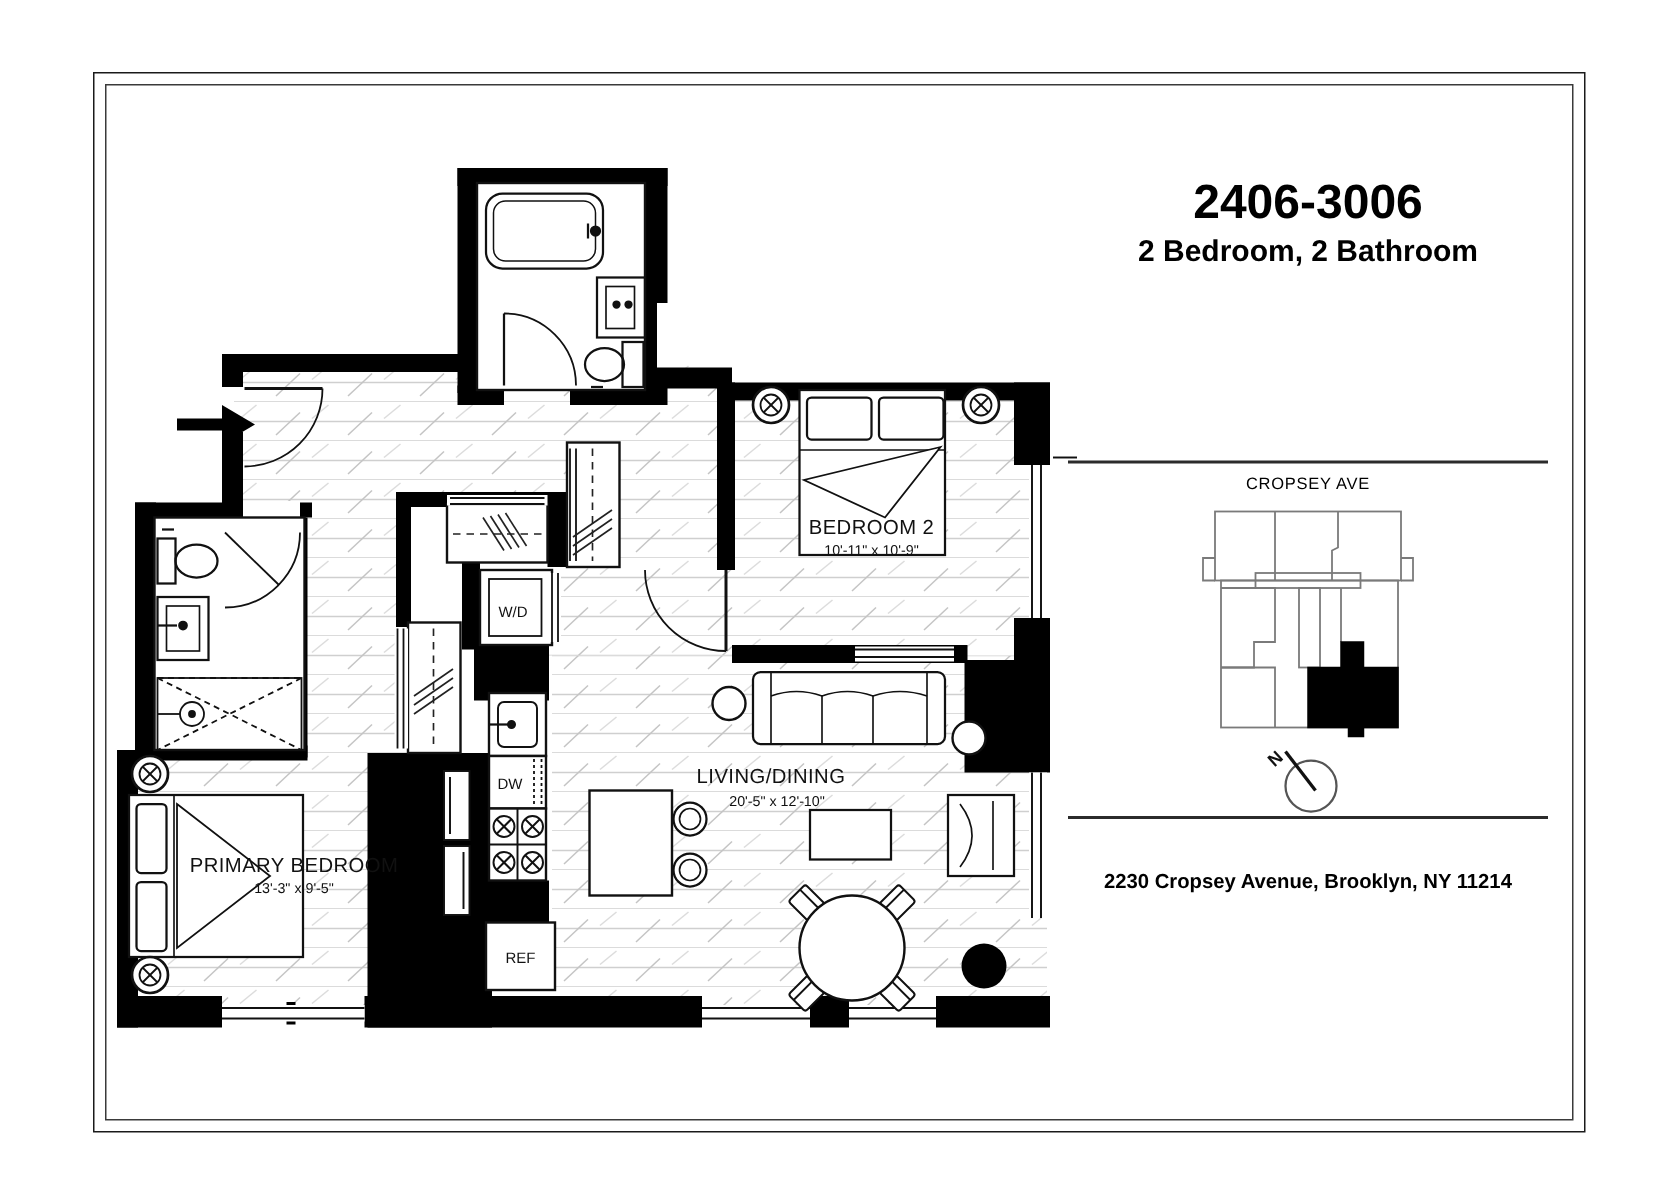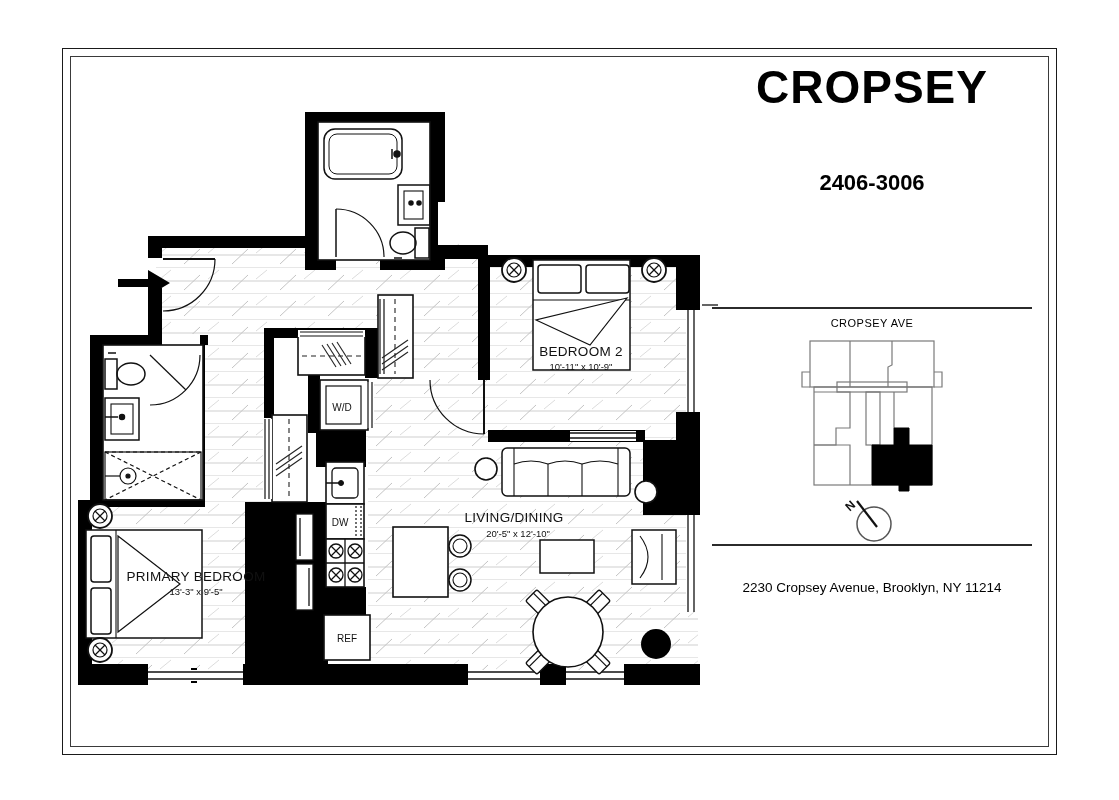--- a/index.html
+++ b/index.html
@@ -3,39 +3,39 @@
 <meta charset="utf-8">
 <style>
   html,body{margin:0;padding:0;background:#fff;}
   body{width:1119px;height:800px;position:relative;overflow:hidden;
        font-family:"Liberation Sans",sans-serif;color:#000;}
   .abs{position:absolute;}
   .frame-outer{left:62px;top:48px;width:993px;height:705px;border:1.5px solid #1a1a1a;}
   .frame-inner{left:70px;top:56px;width:977px;height:689px;border:1px solid #3a3a3a;}
   .rpanel{left:712px;top:60px;width:320px;text-align:center;}
   .title{font-size:46px;font-weight:700;letter-spacing:1px;}
-  .unitnum{font-size:22px;font-weight:700;margin-top:56px;}
+  .unitnum{font-size:32px;font-weight:700;margin-top:56px;}
   .unittype{font-size:20px;font-weight:700;margin-top:4px;}
   .divider{left:712px;width:320px;height:2px;background:#2b2b2b;}
   .street{left:712px;top:317px;width:320px;text-align:center;font-size:11px;letter-spacing:.5px;}
-  .address{left:692px;top:580px;width:360px;text-align:center;font-size:13.5px;font-weight:400;}
+  .address{left:692px;top:580px;width:360px;text-align:center;font-size:13.5px;font-weight:700;}
   svg text{font-family:"Liberation Sans",sans-serif;fill:#111;}
   .roomlbl{font-size:13.5px;letter-spacing:.3px;}
   .dimlbl{font-size:9.5px;}
   .applbl{font-size:10px;}
 </style>
 </head>
 <body>
 
 <div class="abs frame-outer"></div>
 <div class="abs frame-inner"></div>
 
 <div class="abs rpanel">
-  <div class="title">CROPSEY</div>
   <div class="unitnum">2406-3006</div>
+  <div class="unittype">2 Bedroom, 2 Bathroom</div>
 </div>
 
 <div class="abs divider" style="top:307px"></div>
 <div class="abs street">CROPSEY AVE</div>
 
 <svg class="abs" style="left:797px;top:340px" width="150" height="155" viewBox="0 0 150 155">
   <g stroke="#7a7a7a" stroke-width="1.2" fill="none">
 
     <rect x="13" y="1" width="124" height="46"></rect>
     <path d="M 13,32 L 5,32 L 5,47 L 13,47"></path>

